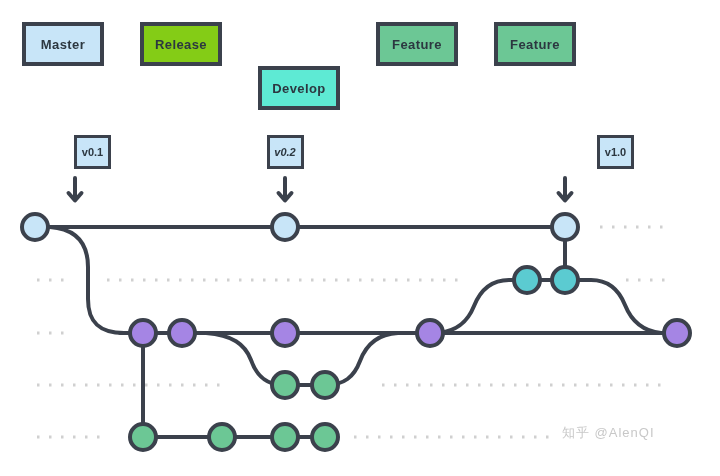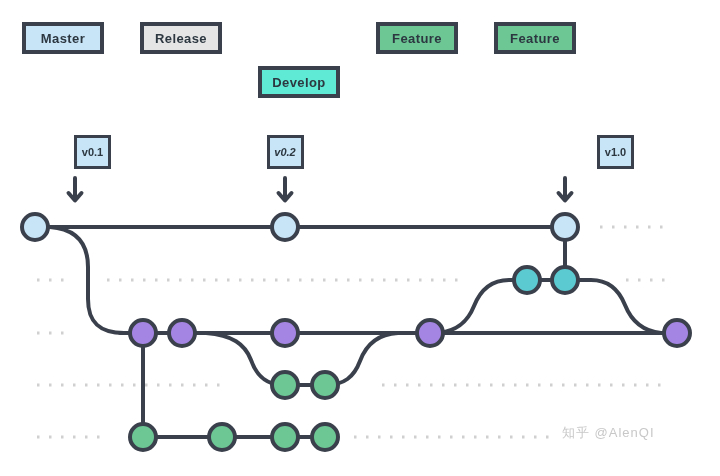--- a/index.html
+++ b/index.html
@@ -9,21 +9,21 @@
     --watermark:#c8c8c8;
     --tagfill:#c8e5f8;
     --bg:#ffffff;
   }
   html,body{margin:0;padding:0;background:var(--bg);}
   .canvas{
     position:relative;width:720px;height:476px;background:var(--bg);
     overflow:hidden;font-family:"Liberation Sans",sans-serif;
   }
   .legend-item{
-    position:absolute;top:22px;width:82px;height:32px;
+    position:absolute;top:22px;width:82px;height:44px;
     border:4px solid var(--line);box-sizing:border-box;
     display:flex;align-items:center;justify-content:center;
     font-size:13px;font-weight:bold;color:var(--text);letter-spacing:.4px;
   }
   .tag{
     position:absolute;top:135px;width:37px;height:34px;
     border:3.5px solid var(--line);box-sizing:border-box;background:var(--tagfill);
     display:flex;align-items:center;justify-content:center;
     font-size:11px;font-weight:bold;color:var(--text);
   }
@@ -39,21 +39,21 @@
 </style>
 </head>
 <body>
 
 <div class="canvas">
 
   <div id="legend">
       <div class="legend-item" style="left: 22px; background: rgb(200, 229, 248);">
         <span>Master</span>
       </div>
-      <div class="legend-item" style="left: 140px; background: #e5e5e5;">
+      <div class="legend-item" style="left: 140px; background: #84cc16;">
         <span>Release</span>
       </div>
       <div class="legend-item" style="left: 258px; background: #5eead4; margin-top: 44px;">
         <span>Develop</span>
       </div>
       <div class="legend-item" style="left: 376px; background: rgb(108, 199, 149);">
         <span>Feature</span>
       </div>
       <div class="legend-item" style="left: 494px; background: rgb(108, 199, 149);">
         <span>Feature</span>

